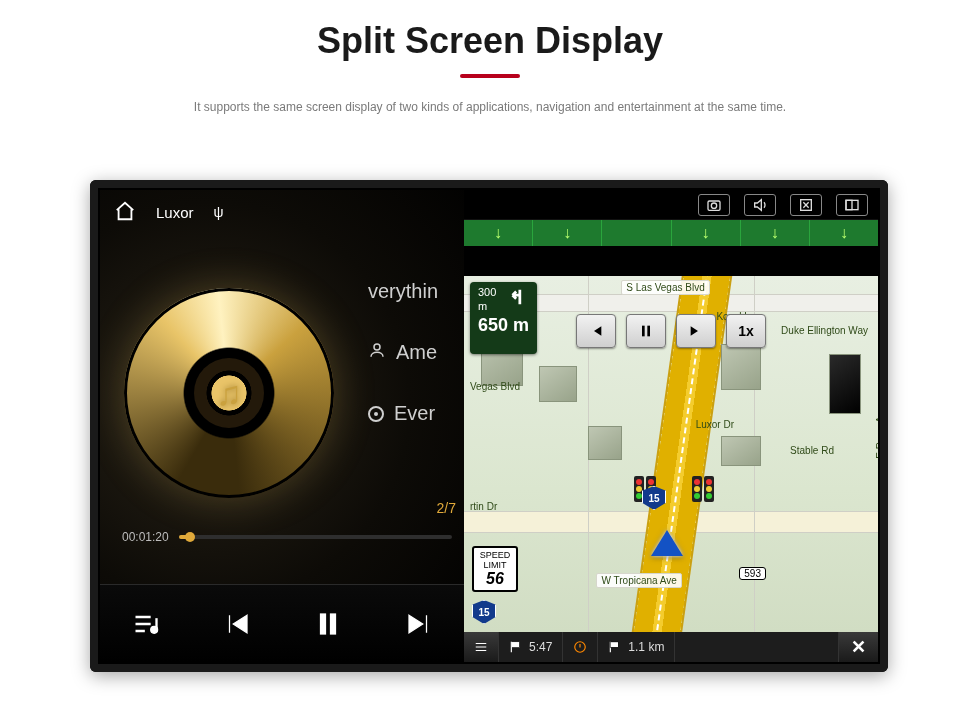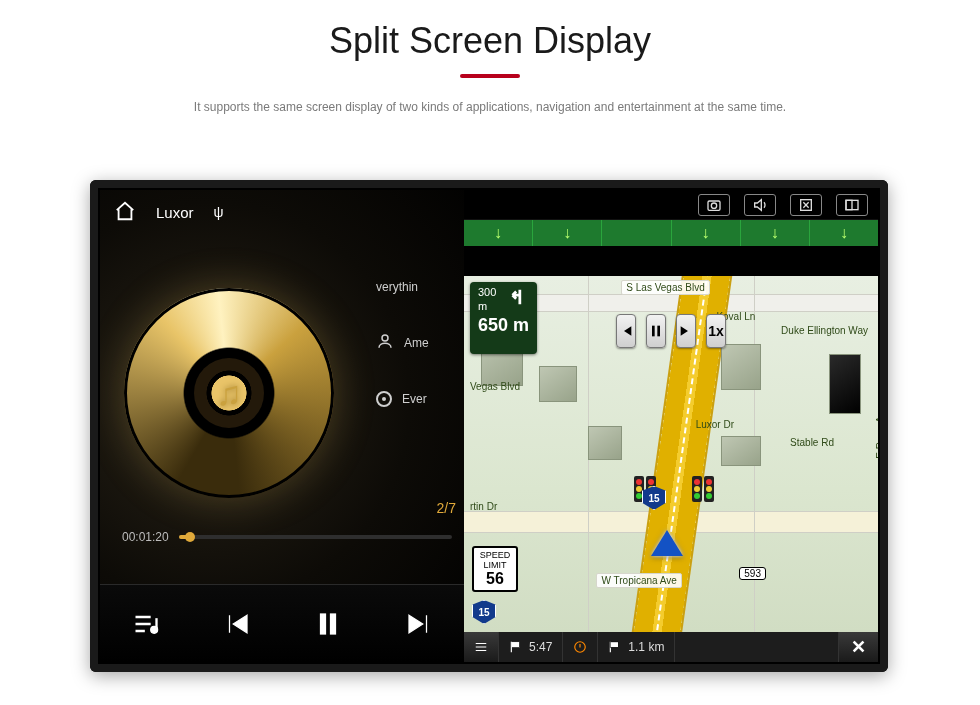--- a/index.html
+++ b/index.html
@@ -7,21 +7,21 @@
     width: 980px;
     height: 705px;
     background: #fff;
     font-family: -apple-system, BlinkMacSystemFont, "Segoe UI", Arial, sans-serif;
     overflow: hidden;
     position: relative;
   }
   .page-title {
     text-align: center;
     font-size: 36px;
-    font-weight: 400;
+    font-weight: 700;
     color: #1a1a1a;
     margin-top: 20px;
   }
   .title-underline {
     width: 60px; height: 4px;
     background: #b8001c;
     border-radius: 2px;
     margin: 12px auto 0 auto;
   }
   .subtitle {
@@ -77,25 +77,25 @@
     display: flex; align-items: center; justify-content: center;
   }
   .album-center {
     width: 70px; height: 70px; border-radius: 50%;
     background: radial-gradient(circle, #e9c469 0 35%, #000 36% 45%, #23190a 46% 100%);
     display:flex; align-items:center; justify-content:center;
   }
   .note-glyph { font-size: 34px; color:#caa13e; text-shadow:0 0 6px #8a6a1e; }
   .track-list {
     position: absolute;
-    left: 276px; top: 90px;
+    left: 268px; top: 90px;
     display: flex; flex-direction: column;
     gap: 38px;
     color: #cfcfcf;
-    font-size: 12px;
+    font-size: 20px;
   }
   .track-row { display:flex; align-items:center; gap:10px; white-space:nowrap; }
   .track-row svg { width:18px; height:18px; stroke:#cfcfcf; fill:none; stroke-width:2; }
   .target-icon { width:16px; height:16px; border:2px solid #cfcfcf; border-radius:50%; display:inline-flex; align-items:center; justify-content:center;}
   .target-icon::after{content:''; width:4px; height:4px; background:#cfcfcf; border-radius:50%;}
   .counter {
     position:absolute; right:8px; top: 310px;
     color:#e0a93a; font-size:14px;
   }
   .progress-wrap {
@@ -209,35 +209,35 @@
     color:#fff; font-size:10px; font-weight:700;
     display:flex;align-items:center;justify-content:center;
     clip-path: polygon(50% 0,100% 20%,100% 70%,50% 100%,0 70%,0 20%);
     border:1px solid #fff;
   }
   .speed-sign{
     position:absolute;left:8px;bottom:40px;width:46px; text-align:center;
     background:#fff;border:2px solid #000;border-radius:3px;
     font-size:9px;color:#000; padding:2px 0; z-index:25;
   }
-  .speed-sign .num{font-size:16px;font-weight:700;display:block;}
+  .speed-sign .num{font-size:16px;font-weight:700;display:block;font-style:italic;}
   .traffic-light{
     position:absolute; width:10px; height:26px;
     background:#222; border-radius:2px;
     display:flex; flex-direction:column; align-items:center; justify-content:space-around;
     padding:2px 0;
   }
   .traffic-light span{width:6px;height:6px;border-radius:50%;}
   .tl-r{background:#e33;} .tl-y{background:#ec3;} .tl-g{background:#3c3;}
   .sim-bar{
     position:absolute; left:50%; top:38px; transform:translateX(-50%);
     display:flex; gap:10px; z-index:30;
   }
   .sim-btn{
-    width:20px;height:34px;
+    width:40px;height:34px;
     background:linear-gradient(#f2f2f2,#cfcfcf);
     border:1px solid #777;border-radius:4px;
     display:flex;align-items:center;justify-content:center;
     font-size:14px;color:#000;font-weight:700;
     box-shadow:0 1px 2px rgba(0,0,0,.4);
   }
   .sim-btn svg{width:16px;height:16px;fill:#000;}
   .vehicle{
     position:absolute;left:49%;bottom:76px;transform:translateX(-50%);
     width:0;height:0;
@@ -460,21 +460,21 @@
             <span class="tl-r"></span>
             <span class="tl-y"></span>
             <span class="tl-g"></span>
           </div>
 
         <div class="street-label" style="left:38%;top:4px">S Las Vegas Blvd</div>
         <div class="street-label" style="left:60%;top:34px;background:transparent;border:none">Koval Ln</div>
         <div class="street-label" style="right:6px;top:48px;background:transparent;border:none">Duke Ellington Way</div>
         <div class="street-label" style="left:2px;top:104px;background:transparent;border:none">Vegas Blvd</div>
         <div class="street-label" style="left:55%;top:142px;background:transparent;border:none">Luxor Dr</div>
-        <div class="street-label" style="right:40px;top:160px;background:transparent;border:none">Stable Rd</div>
+        <div class="street-label" style="right:40px;top:168px;background:transparent;border:none">Stable Rd</div>
         <div class="street-label" style="right:4px;top:126px;background:transparent;border:none;transform:rotate(-90deg);transform-origin:right top">E Reno Ave</div>
         <div class="street-label" style="left:2px;top:224px;background:transparent;border:none">rtin Dr</div>
         <div class="street-label" style="left:32%;bottom:44px">W Tropicana Ave</div>
         <div class="route-num">593</div>
 
         <div class="shield" style="left:43%;top:210px">15</div>
         <div class="shield" style="left:8px;bottom:8px">15</div>
 
         <div class="speed-sign">
           <span>SPEED LIMIT</span>

